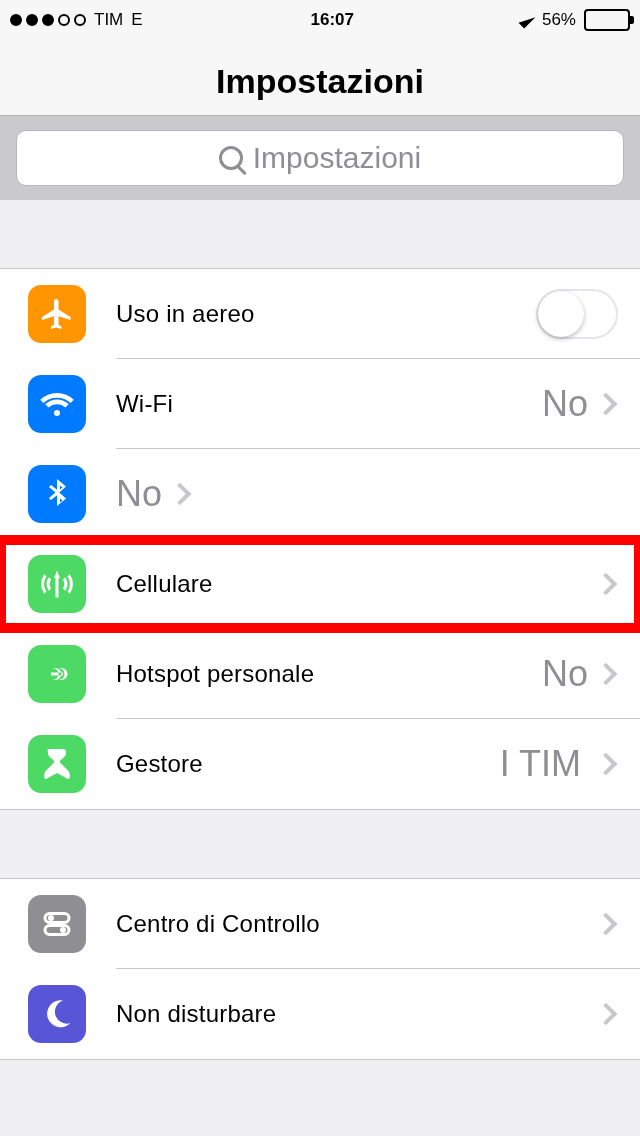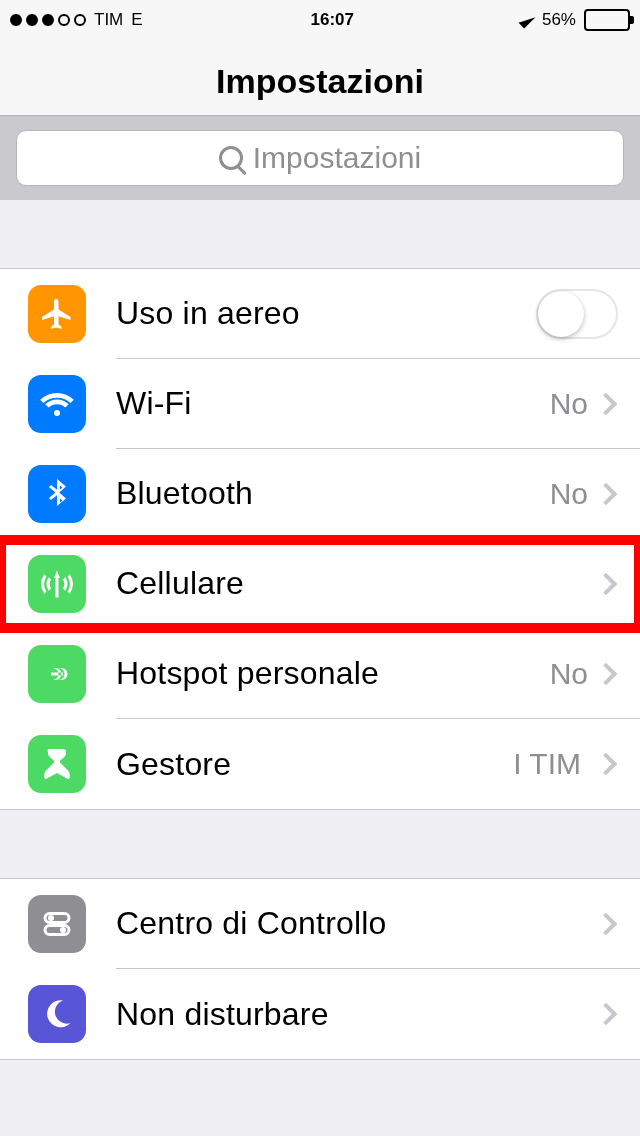--- a/index.html
+++ b/index.html
@@ -114,22 +114,22 @@
   }
 
   .app-icon {
     width: 58px; height: 58px; border-radius: 13px;
     margin-right: 30px;
     display: flex; align-items: center; justify-content: center;
     flex-shrink: 0;
   }
   .app-icon svg { width: 36px; height: 36px; fill: #fff; }
 
-  .label { font-size: 32px; flex: 1; letter-spacing: .2px; }
-  .value { font-size: 30px; color: #8e8e93; margin-right: 10px; }
+  .label { font-size: 24px; flex: 1; letter-spacing: .2px; }
+  .value { font-size: 36px; color: #8e8e93; margin-right: 10px; }
 
   .chevron {
     width: 16px; height: 16px;
     border-right: 4px solid #c7c7cc;
     border-top: 4px solid #c7c7cc;
     transform: rotate(45deg);
     margin-right: 4px;
   }
 
   .switch {
@@ -207,21 +207,20 @@
           <span class="chevron"></span>
         </div>
       </div>
       <div class="row">
         <div class="app-icon" style="background: rgb(0, 122, 255);">
           <svg viewBox="0 0 24 24">
             <path d="M12 2l6 5-4.5 4 4.5 4-6 5v-7.2L8 16l-1.4-1.4L11 11 6.6 7.4 8 6l4 3.2V2zm2 4.4V9l1.6-1.3L14 6.4zm0 8.6v2.6l1.6-1.3L14 15z"></path>
           </svg>
         </div>
         <div class="cell-body">
-          <span class="label">Bluetooth</span>
           <span class="value">No</span>
           <span class="chevron"></span>
         </div>
       </div>
       <div class="row highlight">
         <div class="app-icon" style="background: rgb(76, 217, 100);">
           <svg viewBox="0 0 24 24">
             <path d="M12 3l2 5h-1v13h-2V8h-1l2-5zM5 7a9 9 0 0 0 0 10l-1.5 1.5a11 11 0 0 1 0-13L5 7zm14 0 1.5-1.5a11 11 0 0 1 0 13L19 17a9 9 0 0 0 0-10zM8 9a6 6 0 0 0 0 6l-1.5 1.5a8 8 0 0 1 0-9L8 9zm8 0 1.5-1.5a8 8 0 0 1 0 9L16 15a6 6 0 0 0 0-6z"></path>
           </svg>
         </div>

